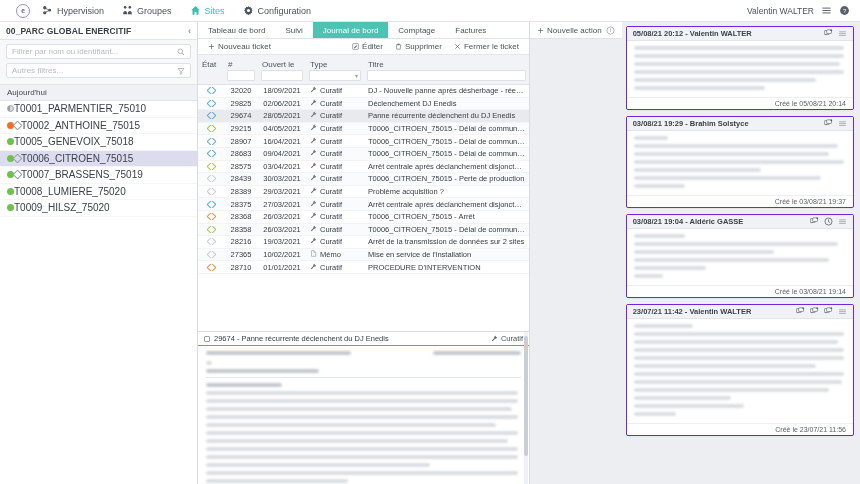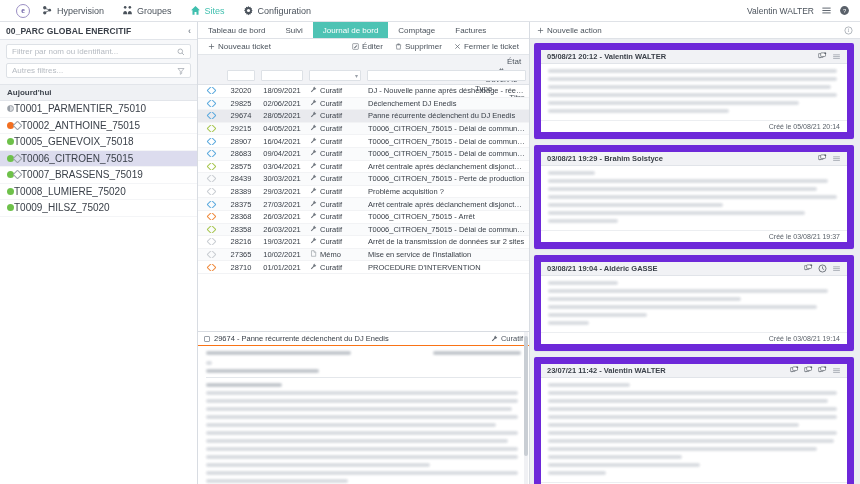--- a/index.html
+++ b/index.html
@@ -84,21 +84,21 @@
     color: #b6bbc2;
     position: relative;
   }
   .sb-field .f-ico { margin-left:auto; color:#9aa0a8; display:flex; align-items:center;}
   #sb-group {
     margin-top: 6px;
     background: #eff1f4;
     border-top: 1px solid #e2e5ea;
     border-bottom: 1px solid #e2e5ea;
     padding: 3px 7px;
-    font-size: 8px; font-weight: bold; color: #40464f;
+    font-size: 8px; font-weight: normal; color: #40464f;
   }
   #sb-list { flex: 1; background: #fff; overflow: hidden; }
   .sb-item {
     display: flex; align-items: center; 
     height: 16.5px;
     padding: 0 7px;
     font-size: 10px; color: #3a4049;
     cursor: pointer;
     border-bottom: 1px solid #f4f5f7;
   }
@@ -157,21 +157,21 @@
     display:flex; flex-direction:column;
     border-bottom:1px solid #d8dce2;
     overflow:hidden;
   }
   #grid-head {
     background: #f2f3f6;
     border-bottom: 1px solid #dfe2e7;
     font-size: 8px;
     color: #4b535c;
   }
-  .hrow { display:flex; align-items:flex-end; height: 14px; padding-top:2px;flex-direction:column;}
+  .hrow { display:flex; align-items:flex-end; height: 14px; padding-top:2px;}
   .hrow .hc { padding: 0 4px; font-weight: normal; }
   .frow { display:flex; align-items:center; height: 15px; padding-bottom:2px;}
   .frow .fc { padding: 0 3px; }
   .fin {
     height: 11px; width: 100%;
     border: 1px solid #dde1e6; background:#fff;
     border-radius:1px;
   }
   .fin.sel { display:flex; align-items:center; justify-content:flex-end; padding-right:2px; color:#9aa0a8; font-size:6px;}
   .c-state { width: 26px; }
@@ -231,35 +231,35 @@
     margin-bottom: 4px;
     opacity:.72;
   }
   .blurline.dk { background:#aeb4bc; }
   .hr-soft { height:1px; background:#e4e7eb; margin:4px 0 5px 0;}
 
   
   #right {
     flex: 1;
     background: #eceef2;
-    display:flex; flex-direction: column;
+    display:flex; flex-direction: row;
     overflow: hidden;
   }
   #right-toolbar {
     height: 17px; background:#fff;
     border-bottom: 1px solid #dfe2e7;
     display:flex; align-items:center;
     padding: 0 7px;
     font-size: 8px; color:#4b535c;
   }
   #right-toolbar .right { margin-left:auto; display:flex; align-items:center;}
   #feed { flex:1; overflow:hidden; padding: 4px 6px 0 4px; position:relative;}
   .card {
     background: #fff;
-    border: 7px solid #6d28d9;
+    border: 1px solid #6d28d9;
     border-radius: 2px;
     margin-bottom: 6px;
     box-shadow: 0 1px 1px rgba(0,0,0,.04);
   }
   .card-head {
     background: #f1f2f5;
     border-bottom: 1px solid #e1e4e9;
     height: 14px;
     display:flex; align-items:center;
     padding: 0 6px;

